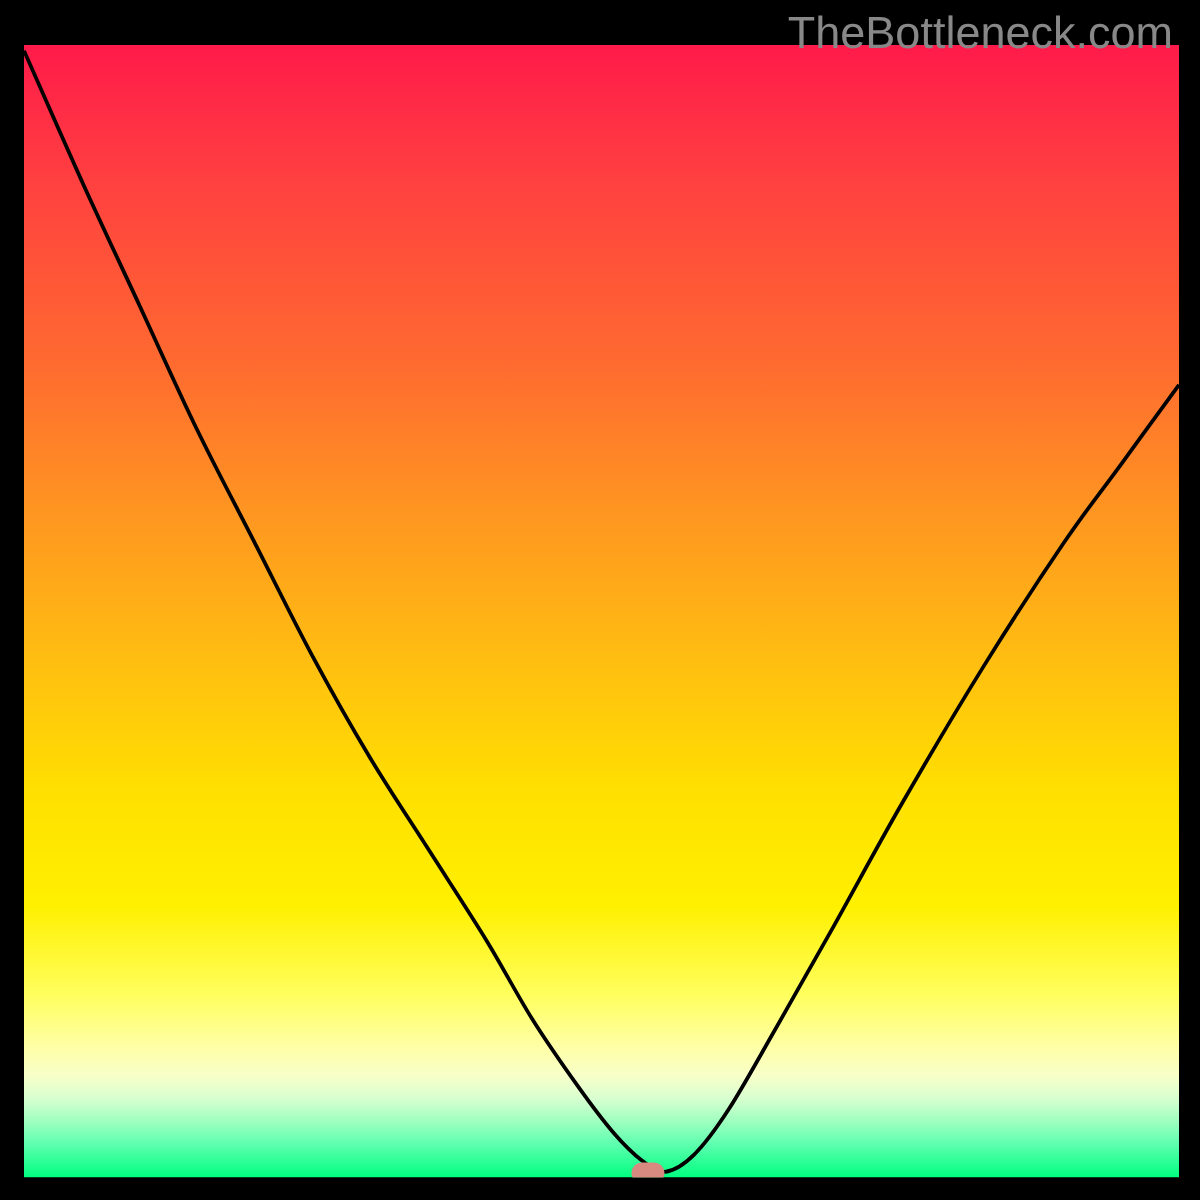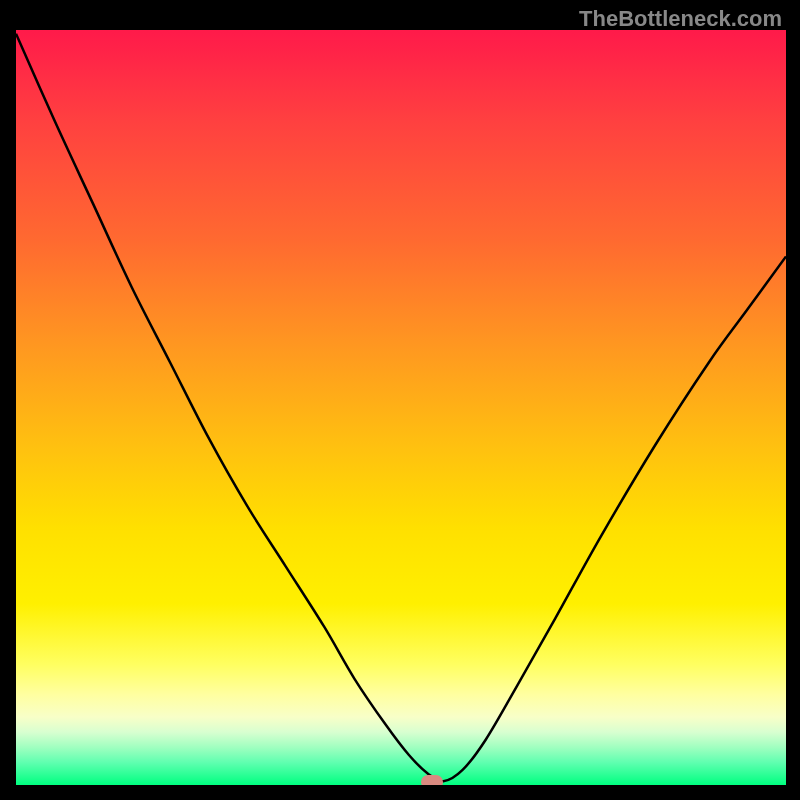--- a/index.html
+++ b/index.html
@@ -9,22 +9,22 @@
     height: 800px;
     background: #000;
     position: relative;
     font-family: Arial, sans-serif;
   }
   .watermark {
     position: absolute;
     top: 6px;
     right: 18px;
     color: #888;
-    font-size: 22px;
-    font-weight: 700;
+    font-size: 30px;
+    font-weight: 400;
     z-index: 10;
     margin-left: 23px;
   }
   .plot-area {
     position: absolute;
     left: 16px;
     top: 30px;
     width: 770px;
     height: 755px;
     overflow: hidden;

